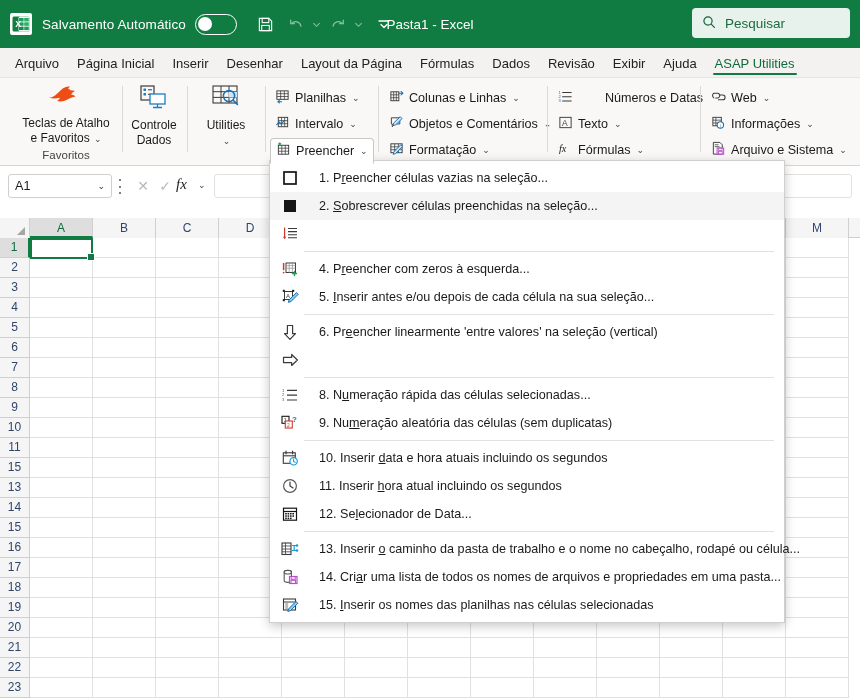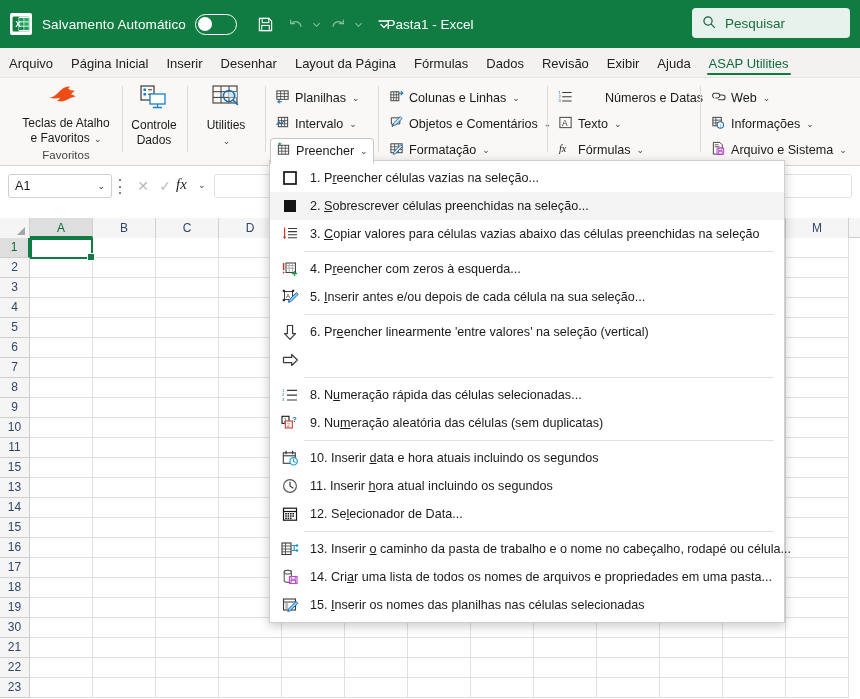--- a/index.html
+++ b/index.html
@@ -50,21 +50,21 @@
     display: flex; align-items: center; color: #18603a; font-size: 13.5px;
     cursor: text;
   }
   .search-box .mag { margin: 0 9px 0 10px; }
   .search-ph { color: #1a6b41; }
 
   
   .tabstrip {
     position: absolute; left: 0; top: 48px; width: 860px; height: 30px;
     background: #f3f2f1;
-    display: flex; align-items: flex-end; 
+    display: flex; align-items: flex-end; padding-left: 6px;
     border-bottom: 1px solid #e6e4e2;
   }
   .tab {
     font-size: 13px; color: #212121; padding: 3px 9px 6px 9px;
     cursor: pointer; white-space: nowrap; position: relative;
   }
   .tab.active { color: #0f6b3d; font-weight: 400; }
   .tab.active::after {
     content: ""; position: absolute; left: 7px; right: 7px; bottom: 2px;
     height: 2.3px; background: #107c41; border-radius: 1px;
@@ -182,21 +182,21 @@
   
   .menu {
     position: absolute; left: 269px; top: 160px; width: 516px;
     background: #fff; border: 1px solid #d0cfce;
     box-shadow: 0 3px 10px rgba(0,0,0,.22);
     z-index: 30; padding: 3px 0;
   }
   .mi {
     display: flex; align-items: center; height: 28px;
     padding: 0 24px 0 9px; cursor: pointer;
-    font-size: 12.6px; color: #1a1a1a; white-space: nowrap;
+    font-size: 12.6px; color: #1a1a1a; white-space: nowrap; gap: 9px;
   }
   .mi.hovered { background: #f4f4f4; }
   .mi .mi-ico {
     width: 22px; height: 20px; margin-right: 9px; flex: 0 0 22px;
     display: flex; align-items: center; justify-content: center;
   }
   .mi .mi-lbl u { text-decoration: underline; }
   .msep { height: 1px; background: #e2e1e0; margin: 3px 10px 3px 34px; }
 </style>
 </head>
@@ -532,21 +532,21 @@
       <div class="rh" style="top: 200px;">10</div>
       <div class="rh" style="top: 220px;">11</div>
       <div class="rh" style="top: 240px;">15</div>
       <div class="rh" style="top: 260px;">13</div>
       <div class="rh" style="top: 280px;">14</div>
       <div class="rh" style="top: 300px;">15</div>
       <div class="rh" style="top: 320px;">16</div>
       <div class="rh" style="top: 340px;">17</div>
       <div class="rh" style="top: 360px;">18</div>
       <div class="rh" style="top: 380px;">19</div>
-      <div class="rh" style="top: 400px;">30</div>
+      <div class="rh" style="top: 400px;">20</div>
       <div class="rh" style="top: 420px;">21</div>
       <div class="rh" style="top: 440px;">22</div>
       <div class="rh" style="top: 460px;">23</div>
     </div>
   <div id="cells">
       <div class="cell" style="left: 30px; top: 20px; width: 63px;"></div>
       <div class="cell" style="left: 93px; top: 20px; width: 63px;"></div>
       <div class="cell" style="left: 156px; top: 20px; width: 63px;"></div>
       <div class="cell" style="left: 219px; top: 20px; width: 63px;"></div>
       <div class="cell" style="left: 282px; top: 20px; width: 63px;"></div>
@@ -867,21 +867,20 @@
         <span class="mi-lbl">2. <u>S</u>obrescrever células preenchidas na seleção...</span>
       </div>
       <div class="mi">
         <span class="mi-ico">
           <svg width="17" height="16" viewBox="0 0 17 16">
             <path d="M2.6 1.5v10.5" stroke="#d03a2a" stroke-width="1.2"></path>
             <path d="M.9 10.8l1.7 2.4 1.7-2.4" fill="#d03a2a"></path>
             <path d="M6 2.5h9M6 5.6h9M6 8.7h9M6 11.8h9" stroke="#3a3a3a" stroke-width="1.1"></path>
           </svg>
         </span>
-        <span class="mi-lbl">3. <u>C</u>opiar valores para células vazias abaixo das células preenchidas na seleção</span>
       </div>
       <div class="msep"></div>
       <div class="mi">
         <span class="mi-ico">
           <svg width="17" height="16" viewBox="0 0 17 16">
             <path d="M1.6 2v7.2" stroke="#d03a2a" stroke-width="1.5"></path>
             <circle cx="1.6" cy="11.6" r=".9" fill="#d03a2a"></circle>
             <rect x="4" y="2" width="9.5" height="9.5" fill="#fff" stroke="#3a3a3a" stroke-width="1"></rect>
             <path d="M4 4.6h9.5M4 7.2h9.5M7.2 2v9.5M10.4 2v9.5" stroke="#9a9a9a" stroke-width=".8"></path>
             <path d="M12.5 10.5v4M10.5 12.5h4" stroke="#1aa34a" stroke-width="1.4" stroke-linecap="round"></path>

